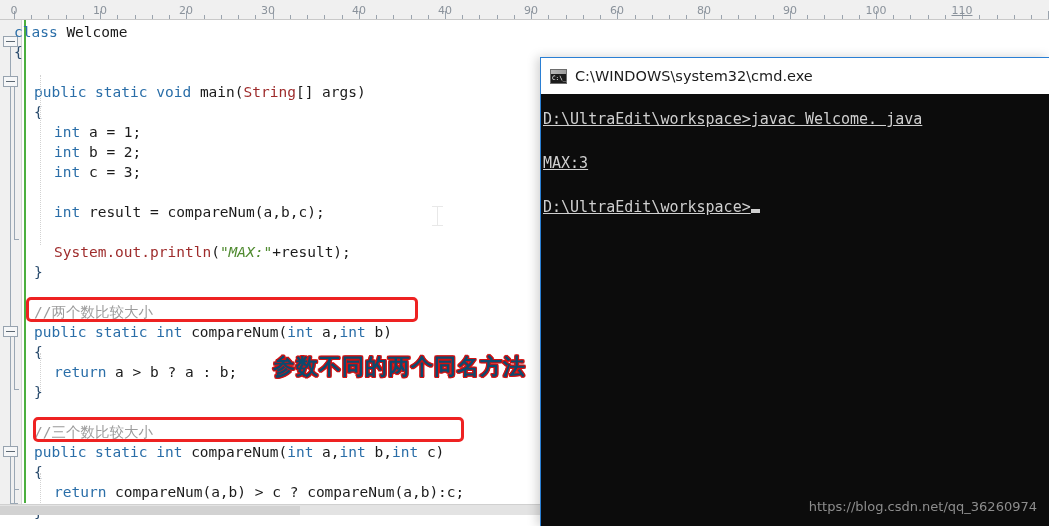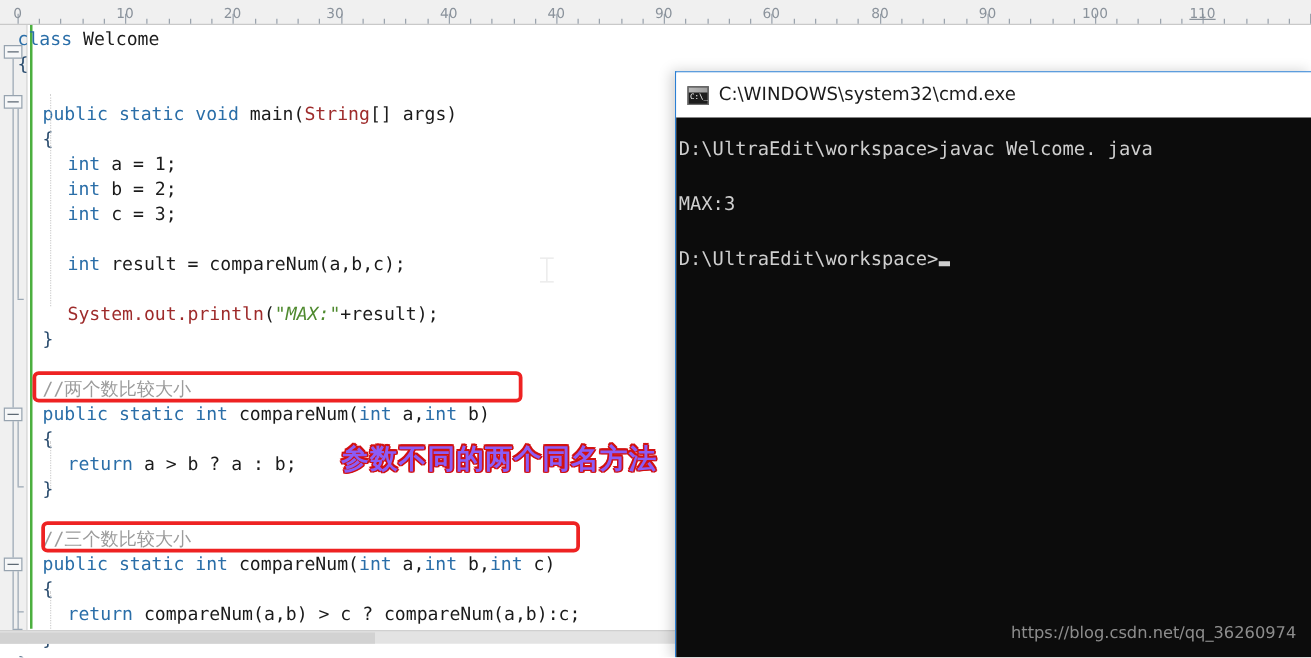--- a/index.html
+++ b/index.html
@@ -112,21 +112,21 @@
     pointer-events: none;
     background: transparent;
   }
 
   
   .red-note {
     position: absolute;
     font-family: "DejaVu Sans", "Liberation Sans", sans-serif;
     font-size: 22px;
     font-weight: bold;
-    color: #8b5cf6;
+    color: #0c4a6e;
     letter-spacing: 1px;
     text-shadow:
        1.3px 0 0 #d21111, -1.3px 0 0 #d21111,
        0 1.3px 0 #d21111, 0 -1.3px 0 #d21111,
        1px 1px 0 #d21111, -1px -1px 0 #d21111,
        1px -1px 0 #d21111, -1px 1px 0 #d21111;
     white-space: nowrap;
   }
 
   
@@ -207,21 +207,21 @@
   }
   .cmd-text {
     position: absolute;
     left: 2px; top: 14px;
     font-family: "DejaVu Sans Mono", "Liberation Mono", monospace;
     font-size: 15px;
     line-height: 22px;
     color: #cfcfcf;
     white-space: pre;
   }
-  .cmd-line { height: 22px; white-space: pre; }
+  .cmd-line { height: 22px; white-space: pre; text-decoration: underline; }
   .cmd-caret {
     display: inline-block;
     width: 9px; height: 4px;
     background: #cfcfcf;
     vertical-align: -1px;
   }
   .watermark {
     position: absolute;
     right: 12px; bottom: 12px;
     font-family: "DejaVu Sans", "Liberation Sans", sans-serif;

